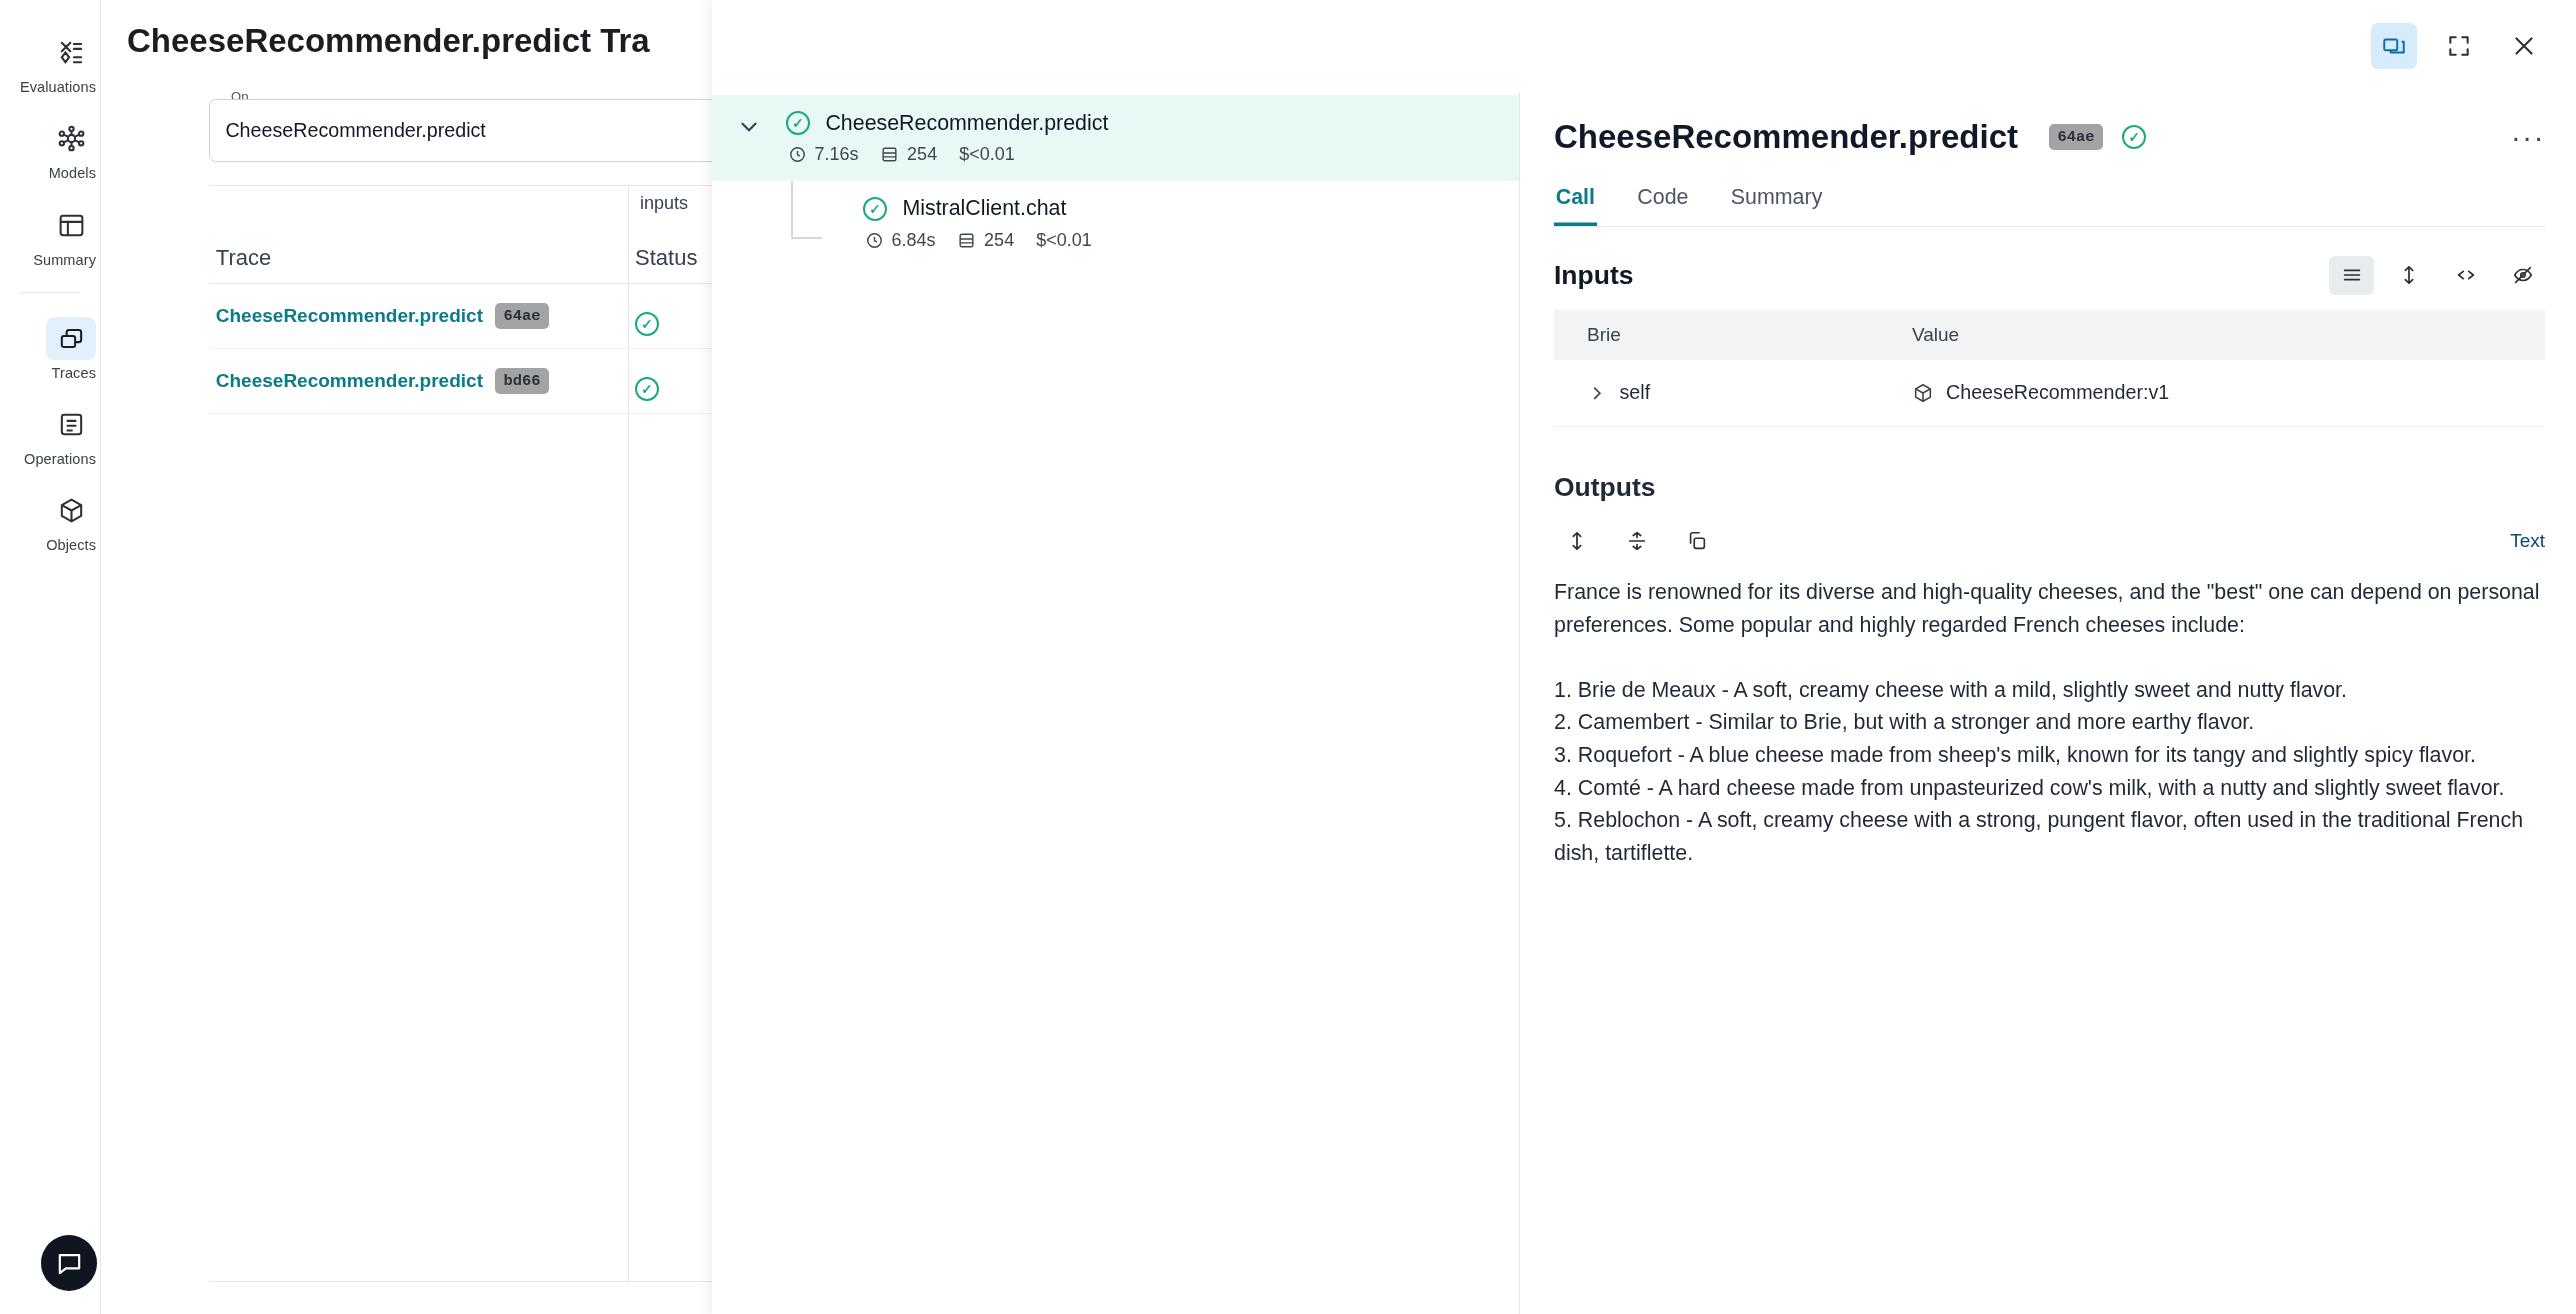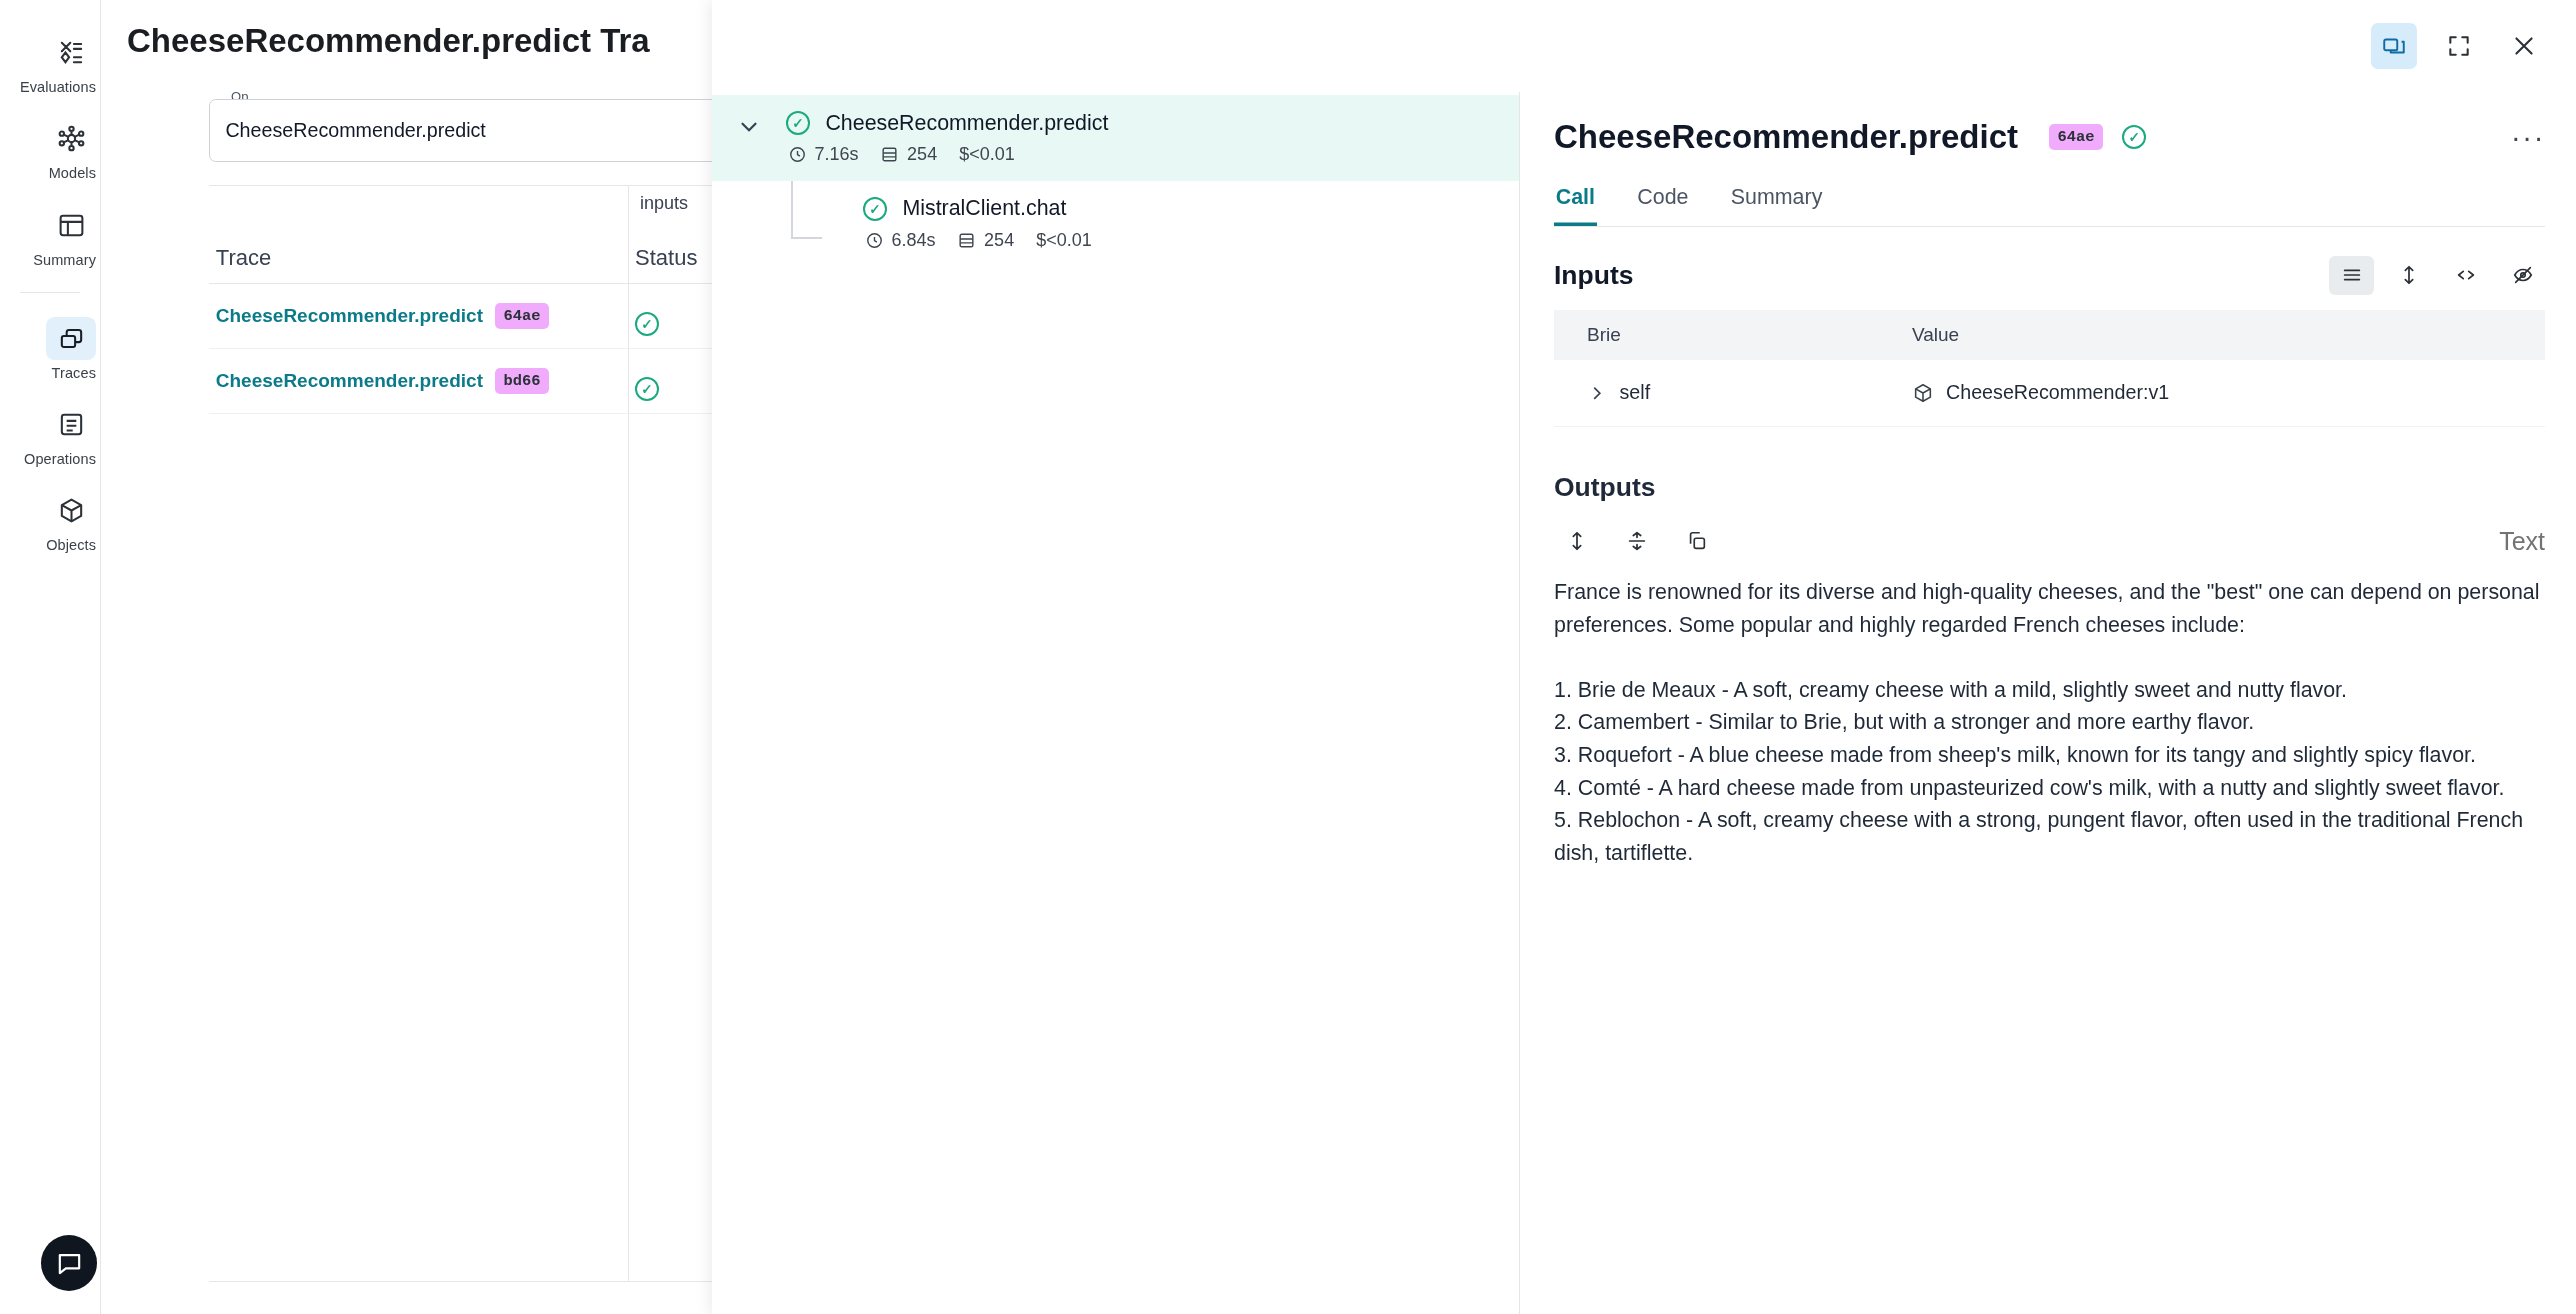--- a/index.html
+++ b/index.html
@@ -122,21 +122,21 @@
     height: 65px;
     border-bottom: 0.9px solid #f0f0f0;
   }
   .trow .cell { display: flex; align-items: center; }
   .trace-link {
     color: #0b7b8a; font-size: 19px; font-weight: 600;
     text-decoration: none; cursor: pointer;
   }
   .chip {
     margin-left: 12px;
-    background: #f0abfc; color: #2b3137;
+    background: #a3a3a3; color: #2b3137;
     border-radius: 5.1px;
     font-size: 15.4px; font-weight: 700;
     padding: 4.3px 8.6px;
     font-family: "Liberation Mono", monospace;
   }
   .ok-circle {
     width: 24px; height: 24px; border-radius: 50%;
     border: 2.1px solid #1ba97f;
     display: inline-flex; align-items: center; justify-content: center;
     color: #1ba97f;
@@ -255,21 +255,21 @@
   }
   .kv-path { width: 358px; padding-left: 33px; display:flex; align-items:center; gap:12px; }
   .kv-val { flex: 1; display: flex; align-items: center; gap: 12px; }
   .chev { color:#374151; }
 
   .outputs-title { font-size: 26.5px; font-weight: 700; margin-top: 45px; }
   .out-tools {
     display:flex; align-items:center; gap: 15.4px;
     margin-top: 19px;
   }
-  .out-tools .right-label { margin-left:auto; font-size: 25px; color:#737373; }
+  .out-tools .right-label { margin-left:auto; font-size: 19px; color:#0c4a6e; }
   .out-text {
     margin-top: 15.4px;
     font-size: 21.4px; line-height: 1.52;
     color: #1f2937;
     white-space: pre-wrap;
   }
   svg { display:block; }
 </style>
 </head>
 <body>

